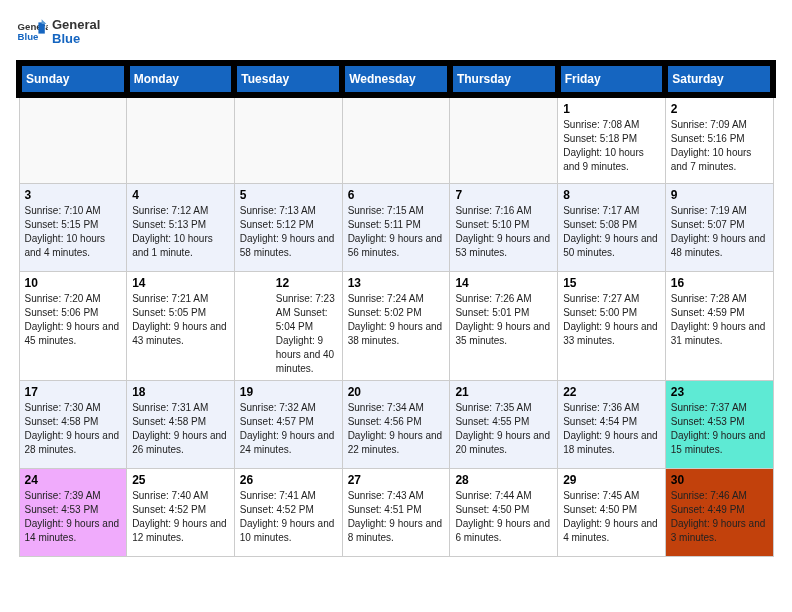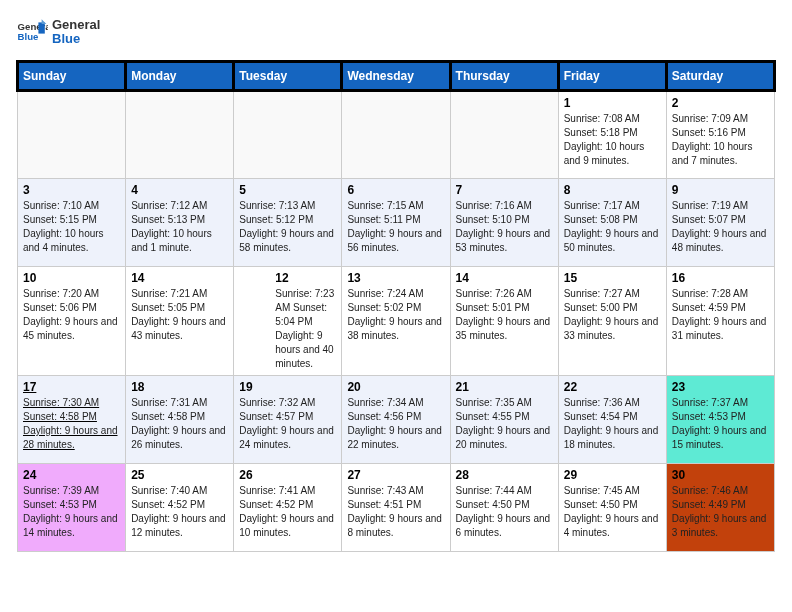--- a/index.html
+++ b/index.html
@@ -41,21 +41,21 @@
       width: 100%;
       border-collapse: collapse;
       font-size: 11px;
     }
     .calendar th {
       background: #1565c0;
       color: #fff;
       padding: 6px 4px;
       text-align: left;
       font-size: 12px;
-      border: 3px solid #000000;
+      border: 6px solid #000000;
     }
     .calendar td {
       border: 1px solid #ccc;
       vertical-align: top;
       padding: 4px 5px;
       width: 108px;
       height: 88px;
       background: #fff;
     }
     .calendar td.empty {
@@ -219,21 +219,21 @@
 Daylight: 9 hours and 33 minutes.</div>
         </td>
         <td style="background: rgb(255, 255, 255);">
           <span class="day-number">16</span>
           <div class="day-info">Sunrise: 7:28 AM
 Sunset: 4:59 PM
 Daylight: 9 hours and 31 minutes.</div>
         </td>
       </tr>
       <tr>
-        <td style="background: rgb(238, 242, 251); text-decoration: underline;">
+        <td style="background: rgb(238, 242, 251);">
           <span class="day-number">17</span>
           <div class="day-info">Sunrise: 7:30 AM
 Sunset: 4:58 PM
 Daylight: 9 hours and 28 minutes.</div>
         </td>
         <td style="background: rgb(238, 242, 251);">
           <span class="day-number">18</span>
           <div class="day-info">Sunrise: 7:31 AM
 Sunset: 4:58 PM
 Daylight: 9 hours and 26 minutes.</div>

